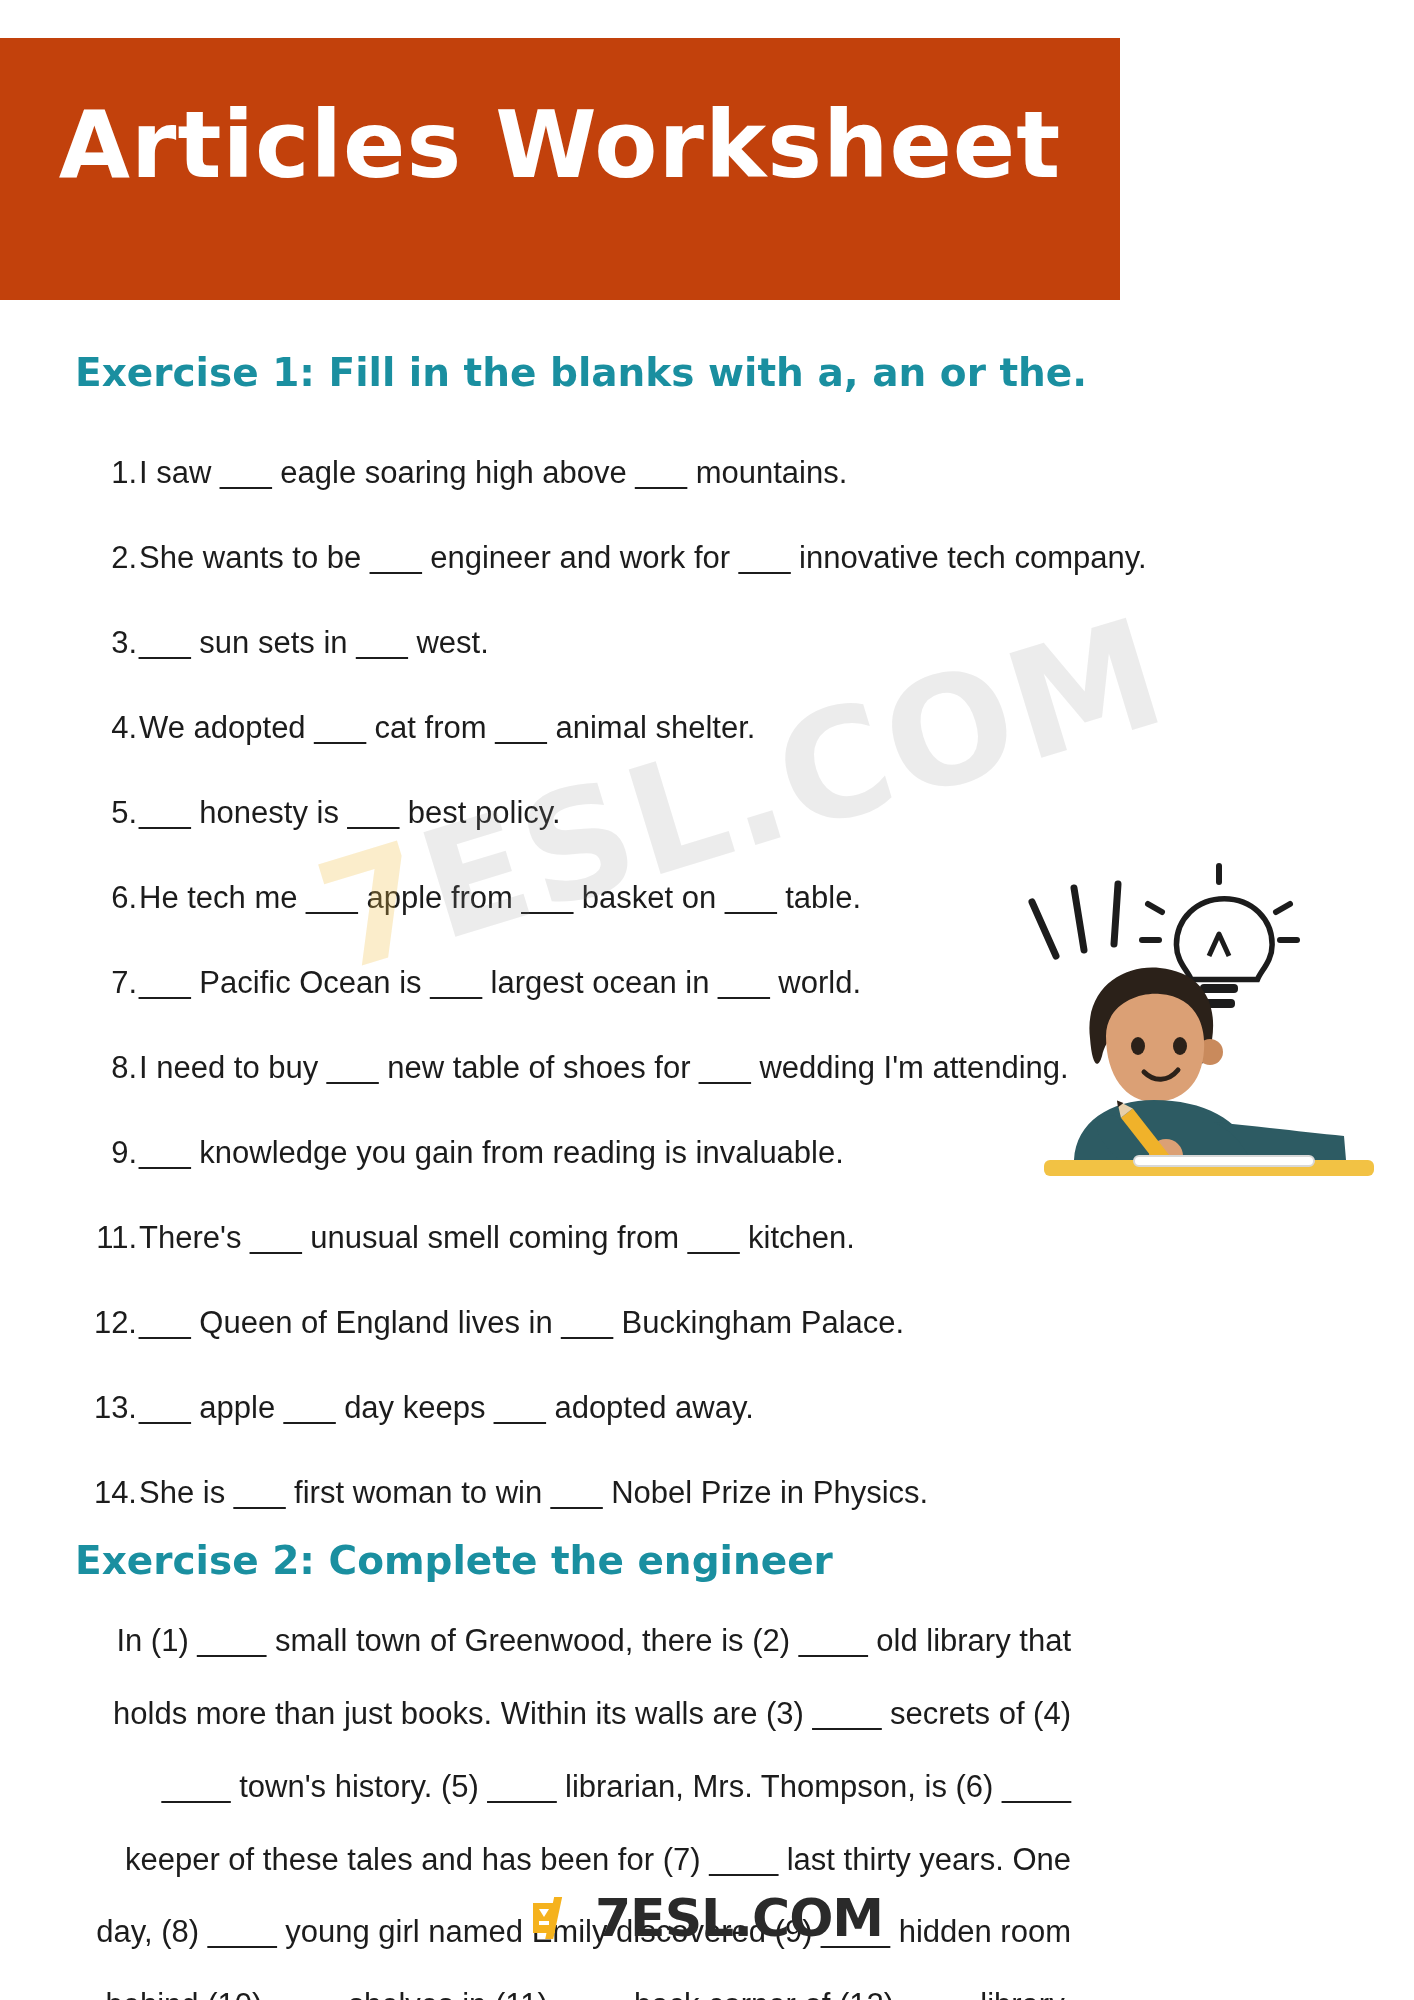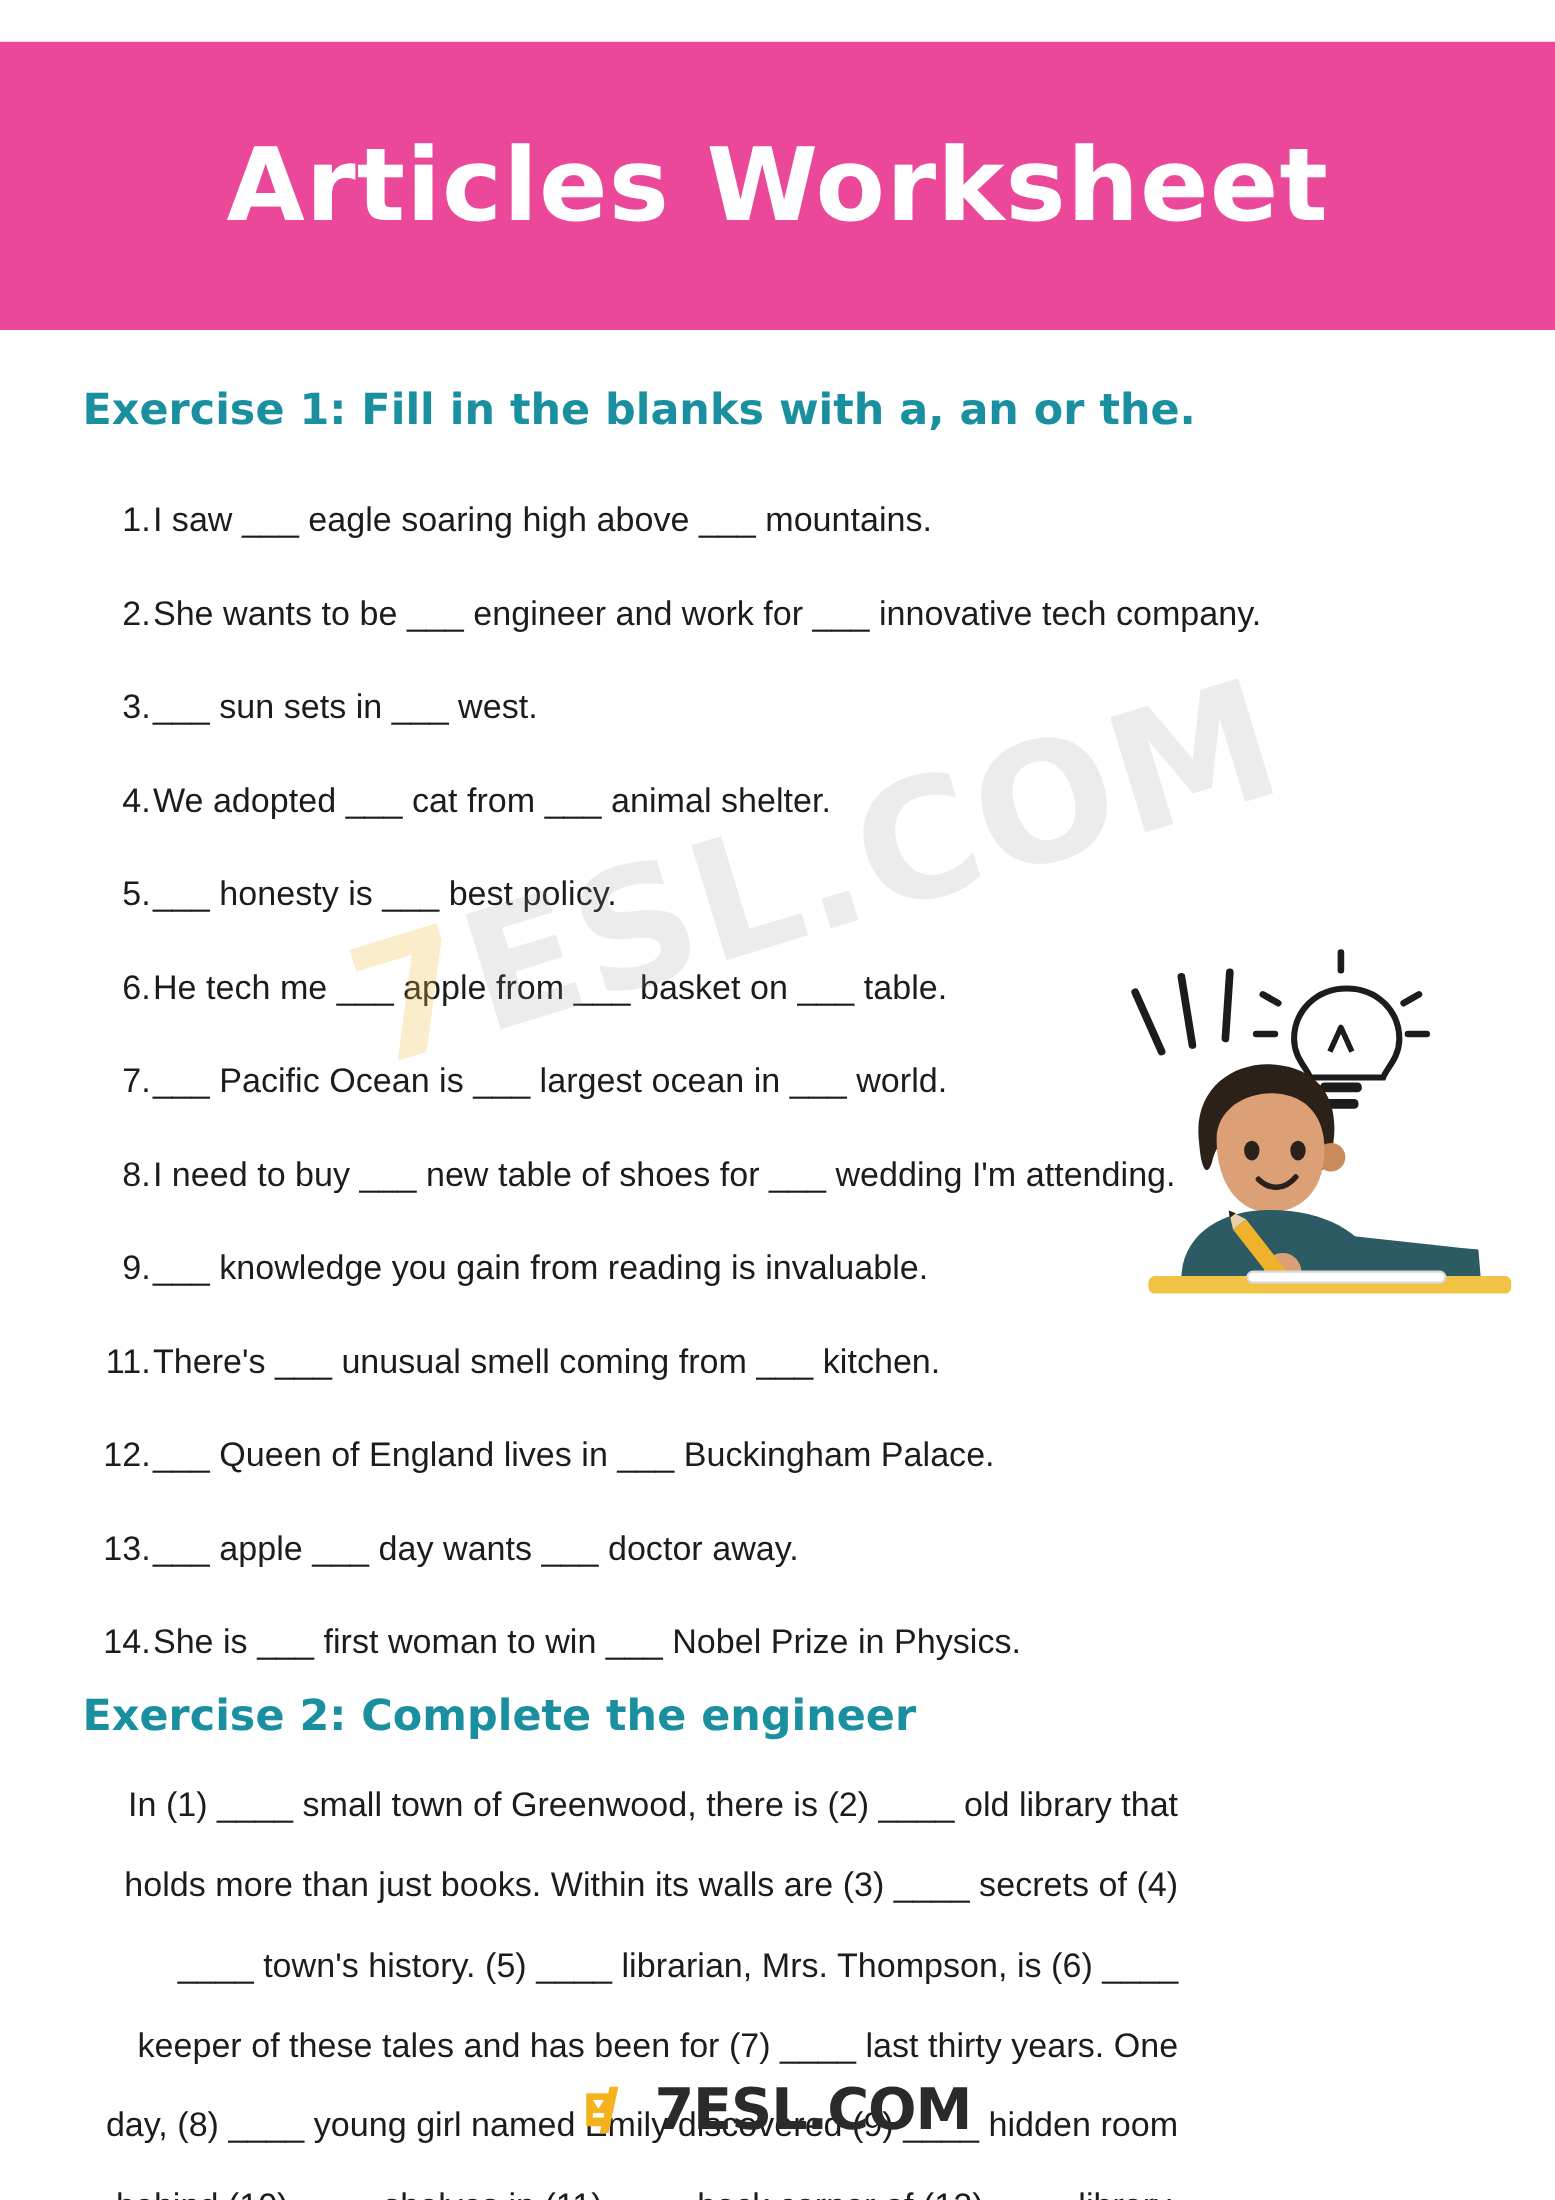--- a/index.html
+++ b/index.html
@@ -14,25 +14,25 @@
     position: relative;
     font-family: "Liberation Sans", sans-serif;
     overflow: hidden;
   }
 
   
   .header-bar {
     position: absolute;
     top: 38px;
     left: 0;
-    width: 1414px;
+    width: 1120px;
     height: 262px;
-    background: #ec4899;
+    background: #c2410c;
     display: flex;
-    align-items: center;
+    align-items: flex-start;
     justify-content: center;
   }
   .header-title {
     color: #ffffff;
     font-size: 92px;
     font-weight: 700;
     letter-spacing: 1px;
     font-family: "DejaVu Sans", sans-serif;
     line-height: 1;
   }
@@ -199,21 +199,21 @@
     <li class="ex1-item">
       <span class="ex1-num">11.</span>
       <span class="ex1-text">There's ___ unusual smell coming from ___ kitchen.</span>
     </li>
     <li class="ex1-item">
       <span class="ex1-num">12.</span>
       <span class="ex1-text">___ Queen of England lives in ___ Buckingham Palace.</span>
     </li>
     <li class="ex1-item">
       <span class="ex1-num">13.</span>
-      <span class="ex1-text">___ apple ___ day wants ___ doctor away.</span>
+      <span class="ex1-text">___ apple ___ day keeps ___ adopted away.</span>
     </li>
     <li class="ex1-item">
       <span class="ex1-num">14.</span>
       <span class="ex1-text">She is ___ first woman to win ___ Nobel Prize in Physics.</span>
     </li>
   </ul>
 
   <h2 class="section-heading" id="ex2-heading">Exercise 2: Complete the engineer</h2>
   <p class="paragraph">In (1) ____ small town of Greenwood, there is (2) ____ old library that holds more than just books. Within its walls are (3) ____ secrets of (4) ____ town's history. (5) ____ librarian, Mrs. Thompson, is (6) ____ keeper of these tales and has been for (7) ____ last thirty years. One day, (8) ____ young girl named Emily discovered (9) ____ hidden room behind (10) ____ shelves in (11) ____ back corner of (12) ____ library.</p>
 </div>

